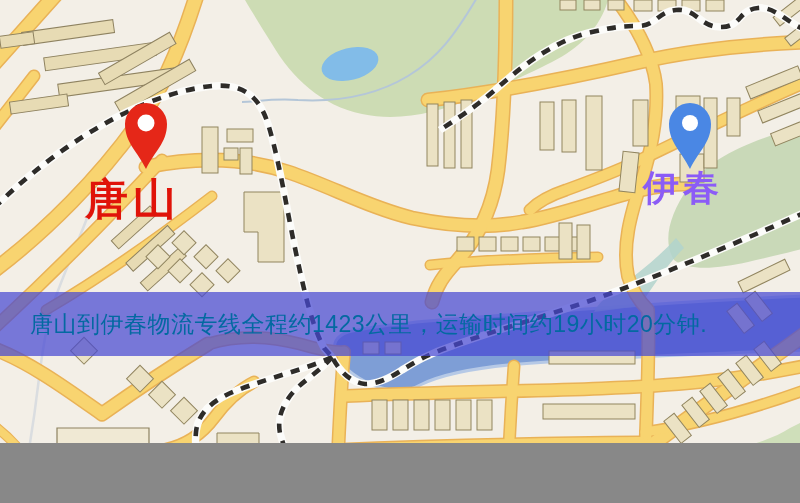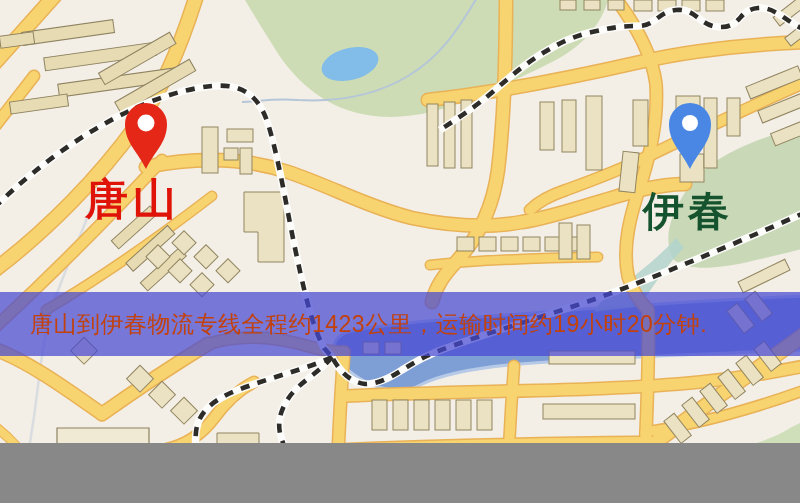--- a/index.html
+++ b/index.html
@@ -15,26 +15,26 @@
   .rf{fill:none;stroke:#f8d470;stroke-linecap:round;stroke-linejoin:round;}
   
   .rwc{fill:none;stroke:#fcfcfa;stroke-width:7.5;stroke-linecap:butt;}
   .rwd{fill:none;stroke:#2e2c29;stroke-width:4.6;stroke-dasharray:9 8.5;stroke-linecap:butt;}
   .bld{fill:#ebe2c4;stroke:#91855f;stroke-width:1;}
   .bld2{fill:#e7dbb4;stroke:#8e8260;stroke-width:1;}
   .bld3{fill:#f0e9d4;stroke:#8e8260;stroke-width:1.2;}
   
   .citylabel{position:absolute;font-weight:bold;white-space:nowrap;line-height:1;}
   .origin-label{left:85px;top:178px;font-size:43px;letter-spacing:5px;color:#e01309;}
-  .dest-label{left:643px;top:191px;font-size:41px;letter-spacing:4px;color:#14532d;}
+  .dest-label{left:643px;top:170px;font-size:36px;letter-spacing:4px;color:#8b5cf6;}
   
   .banner{
     position:absolute;left:0;top:292px;width:100%;height:64px;
     background:rgba(70,72,210,0.72);
-    color:#c2410c;font-size:23px;line-height:64px;
+    color:#0369a1;font-size:23px;line-height:64px;
     padding-left:30px;box-sizing:border-box;
     letter-spacing:0.5px;white-space:nowrap;
   }
 </style>
 </head>
 <body>
 
 <div class="stage">
   <svg width="800" height="503" viewBox="0 0 800 503">
     <defs>

